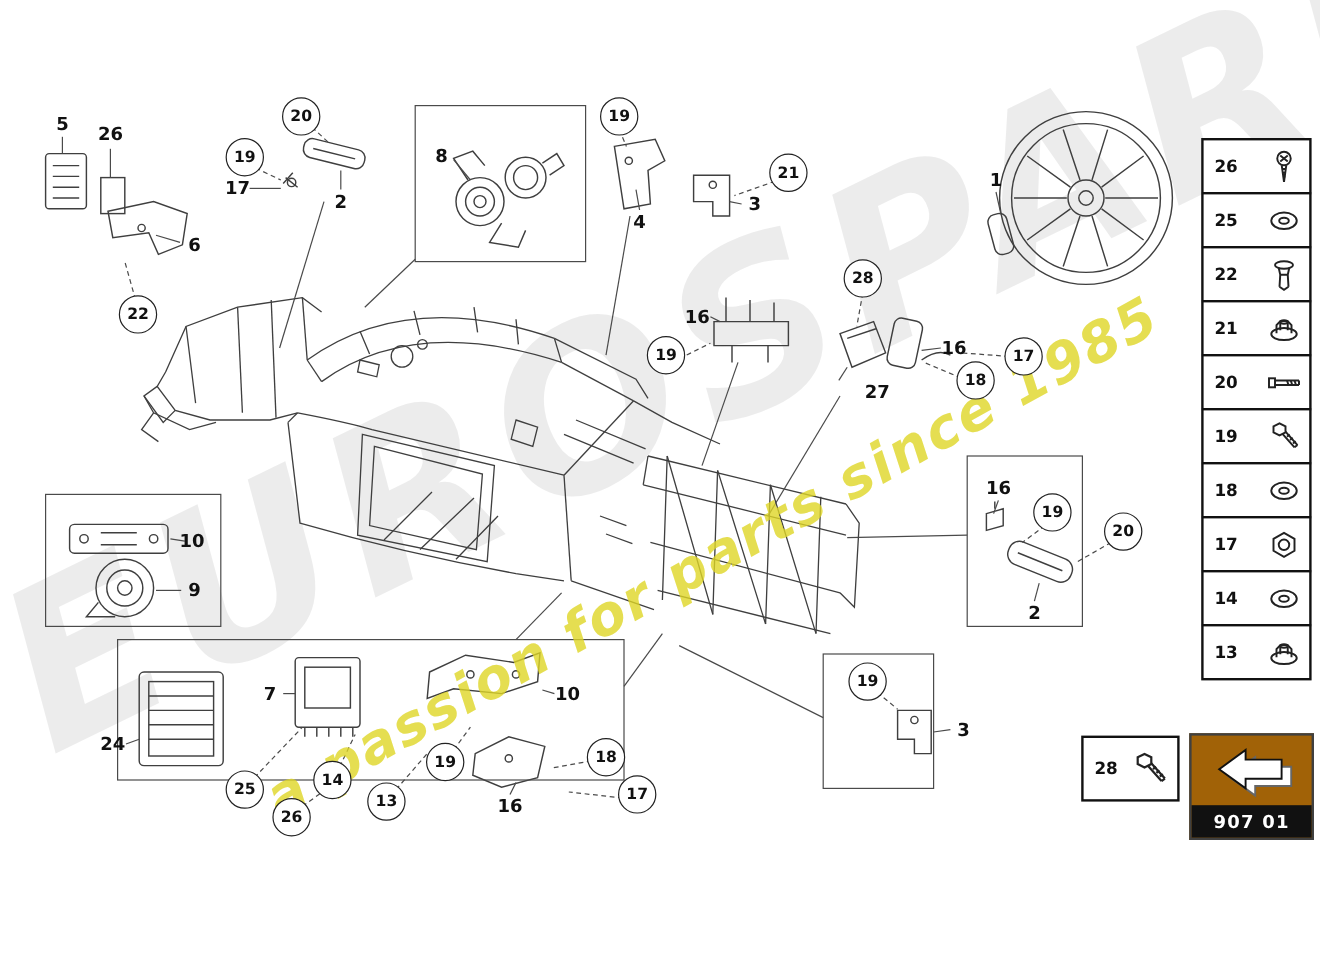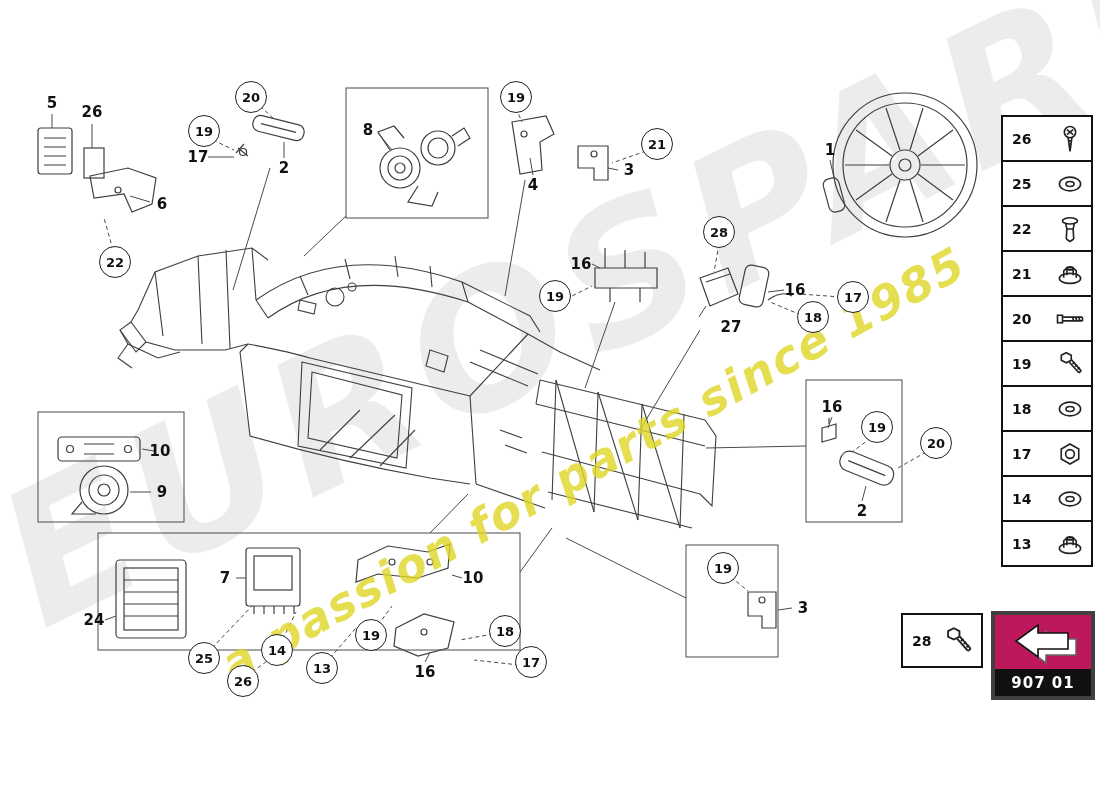--- a/index.html
+++ b/index.html
@@ -18,22 +18,22 @@
   .callout.plain{font-size:15px;padding:0 2px;}
   #fastener-sidebar{position:absolute;left:1001px;top:115px;width:92px;z-index:20;background:#fff;}
   .sb-row{height:47px;border:2px solid #111;margin-top:-2px;display:flex;align-items:center;
           justify-content:space-between;padding:0 6px 0 9px;box-sizing:border-box;background:#fff;}
   .sb-row:first-child{margin-top:0;}
   .sb-num{font-size:14px;font-weight:bold;color:#111;}
   .sb-icon{width:30px;height:30px;}
   #legend-fastener{position:absolute;left:901px;top:613px;width:82px;height:55px;border:2px solid #111;
                    display:flex;align-items:center;justify-content:space-between;padding:0 6px 0 9px;
                    box-sizing:border-box;background:#fff;z-index:20;}
-  #code-box{position:absolute;left:991px;top:611px;width:104px;height:89px;border:4px solid #404040;
-            box-sizing:border-box;background:#be185d;z-index:20;display:flex;flex-direction:column;text-align:right;}
+  #code-box{position:absolute;left:991px;top:611px;width:104px;height:89px;border:2px solid #404040;
+            box-sizing:border-box;background:#a16207;z-index:20;display:flex;flex-direction:column;text-align:right;}
   #code-arrow{flex:1;display:flex;align-items:center;justify-content:center;}
   #code-strip{height:27px;background:#111;color:#fff;display:flex;align-items:center;justify-content:center;
               font-weight:bold;font-size:15px;letter-spacing:1px;}
 </style>
 </head>
 <body>
 
 <div class="page">
 
   <div class="wm wm-brand" style="color: rgba(140, 140, 140, 0.17);">EUROSPARES</div>

